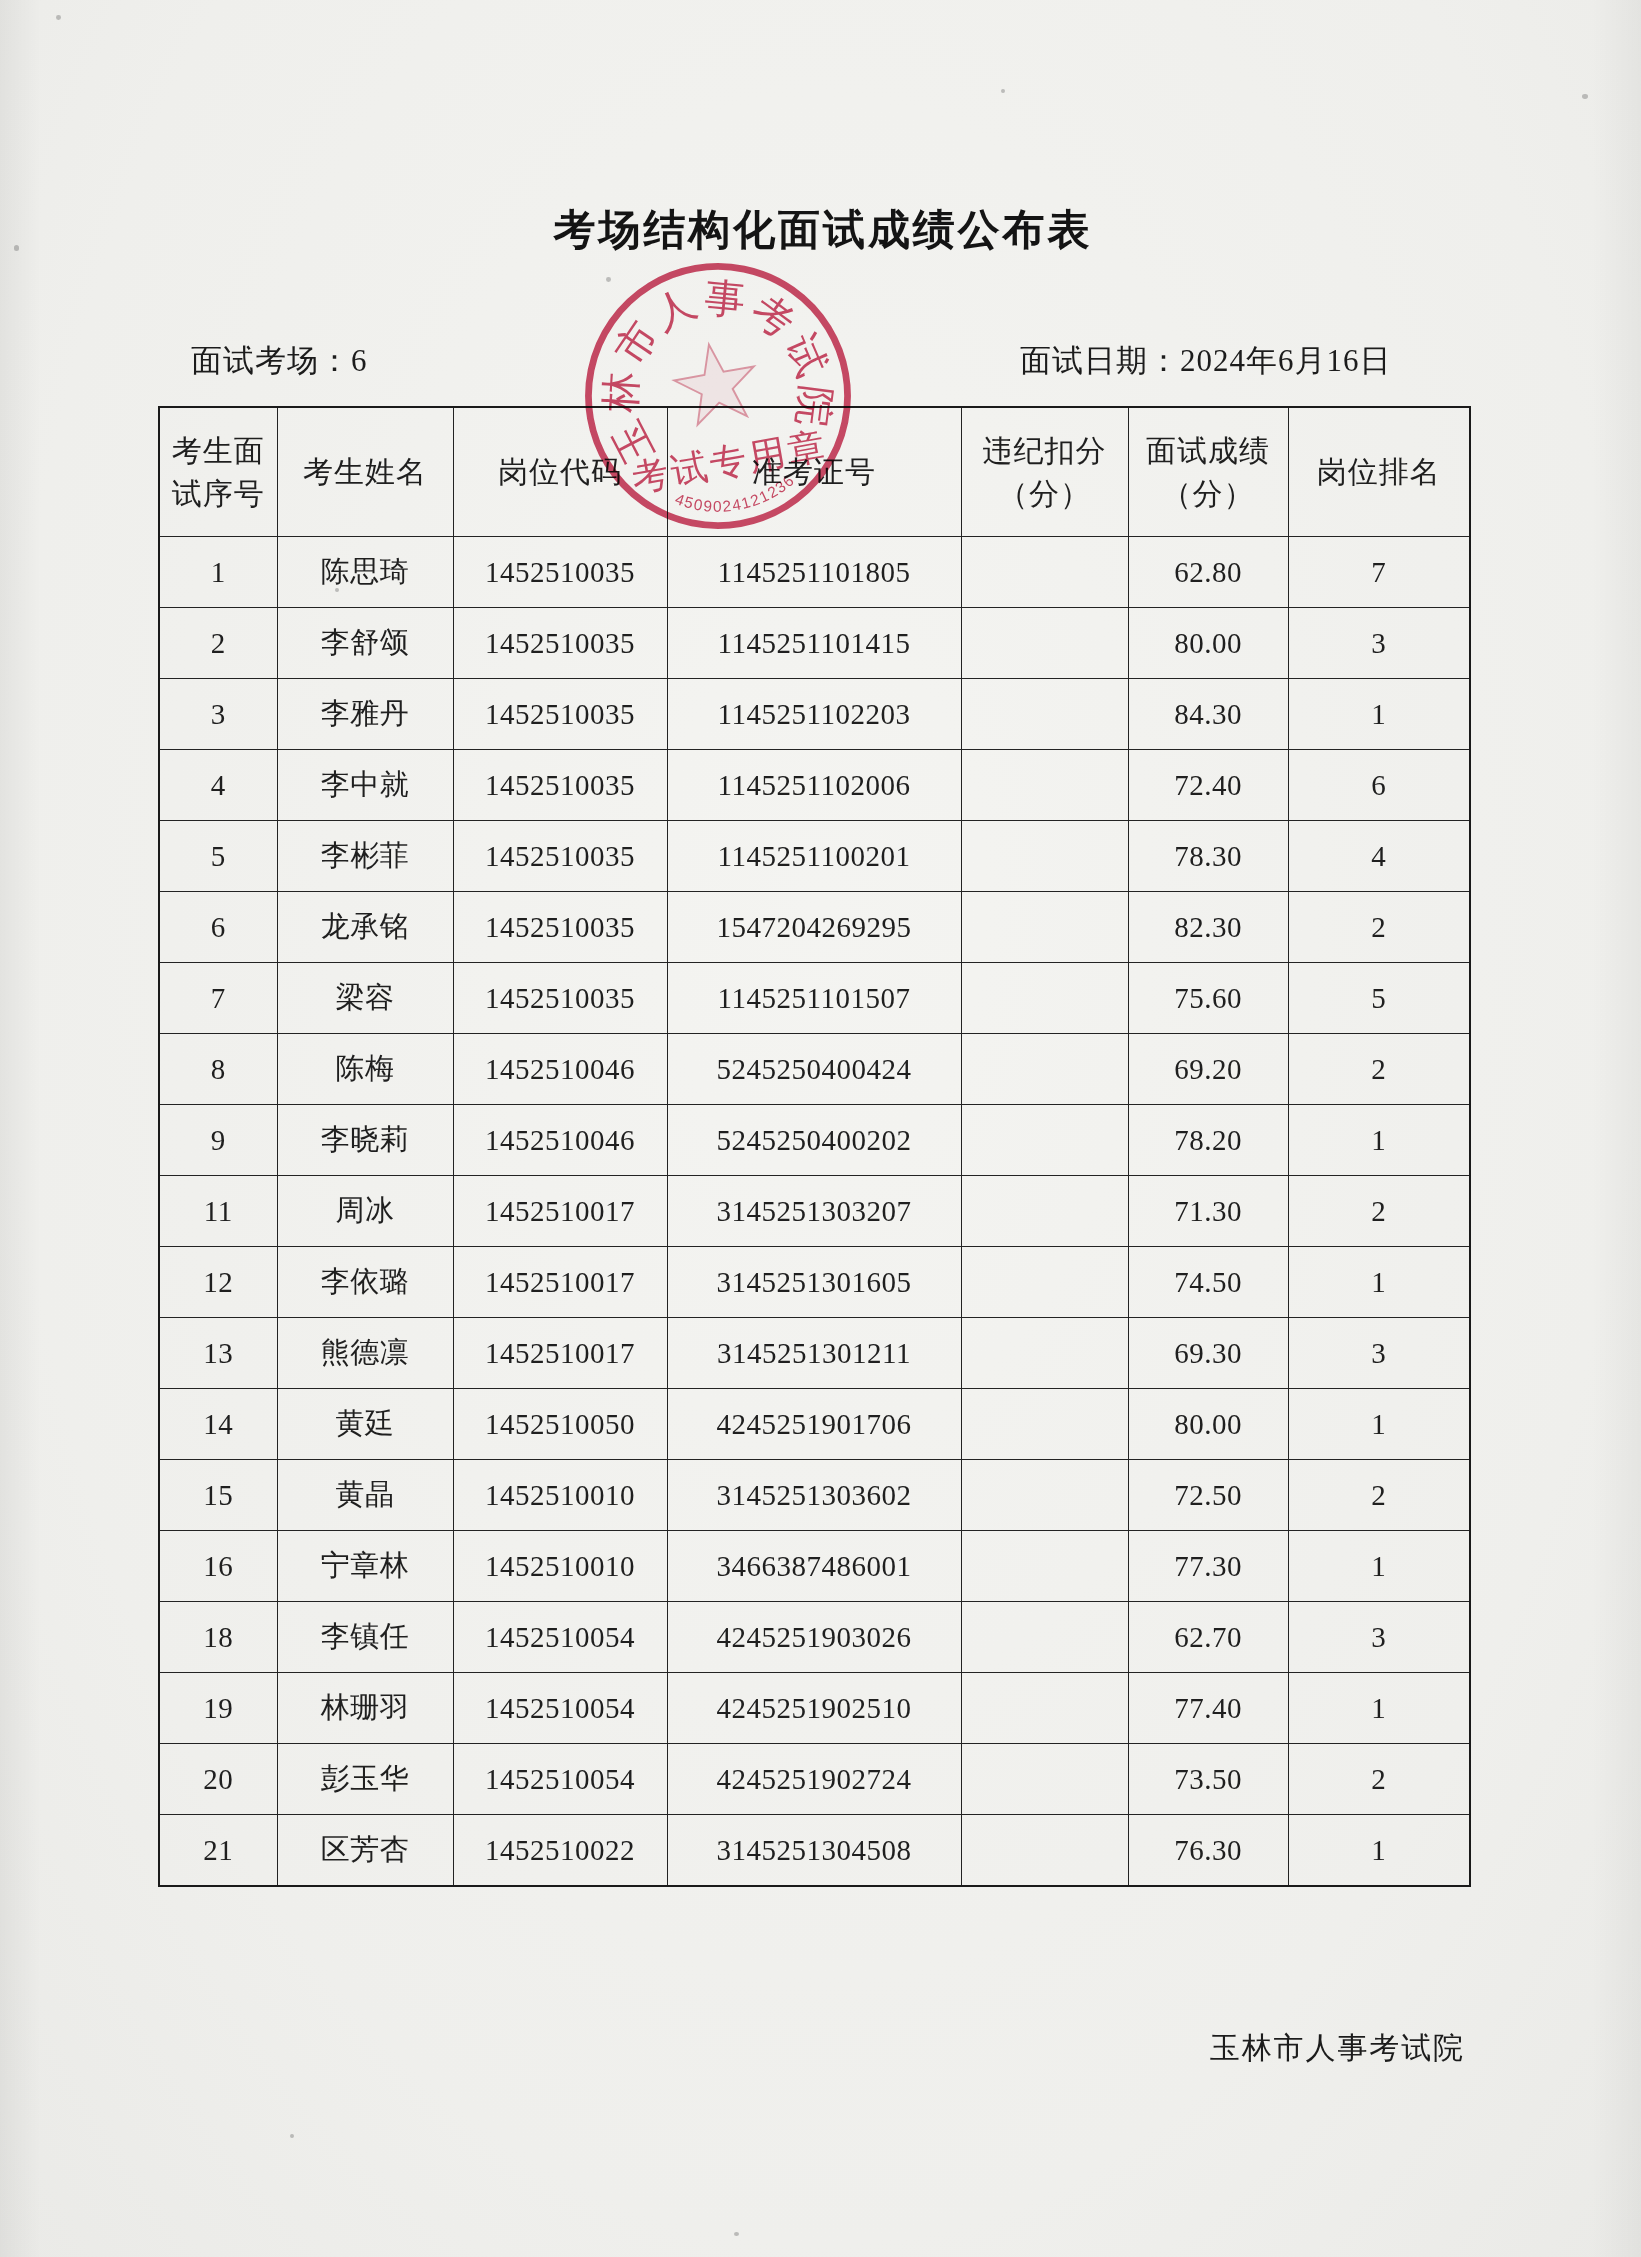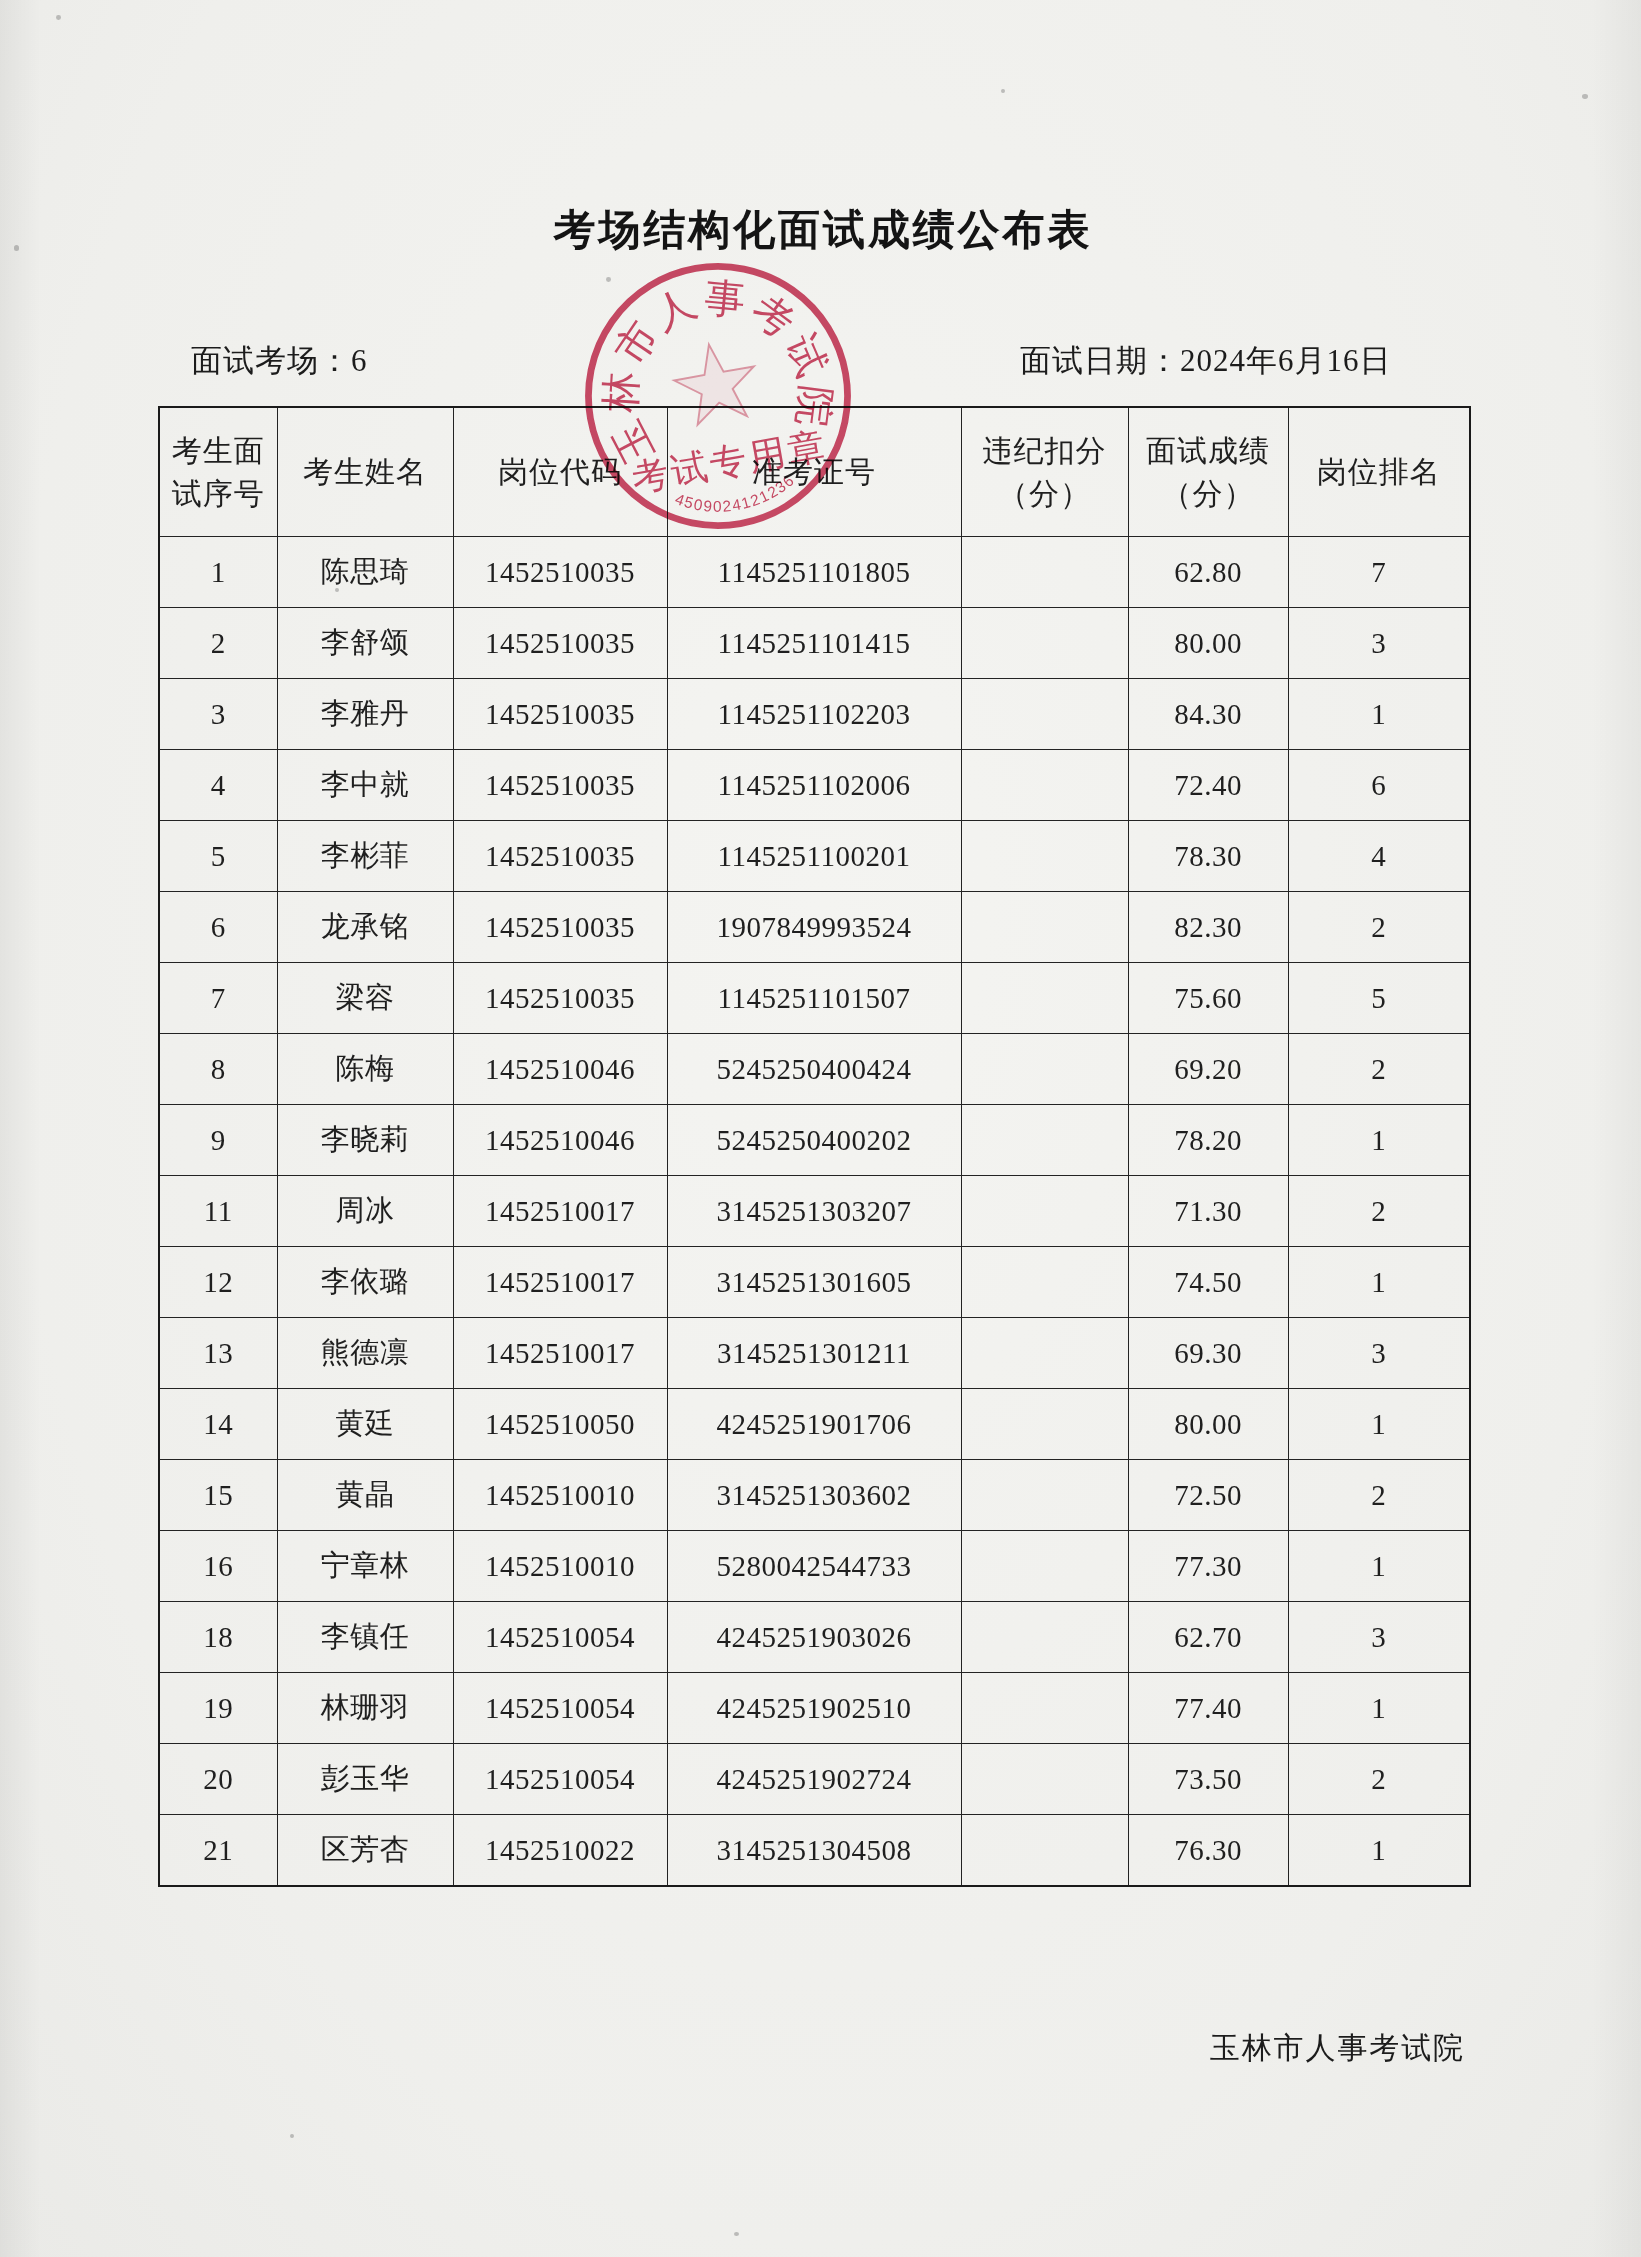--- a/index.html
+++ b/index.html
@@ -128,21 +128,21 @@
     <td>1452510035</td>
     <td>1145251100201</td>
     <td></td>
     <td>78.30</td>
     <td>4</td>
   </tr>
       <tr>
     <td>6</td>
     <td>龙承铭</td>
     <td>1452510035</td>
-    <td>1907849993524</td>
+    <td>1547204269295</td>
     <td></td>
     <td>82.30</td>
     <td>2</td>
   </tr>
       <tr>
     <td>7</td>
     <td>梁容</td>
     <td>1452510035</td>
     <td>1145251101507</td>
     <td></td>
@@ -209,21 +209,21 @@
     <td>1452510010</td>
     <td>3145251303602</td>
     <td></td>
     <td>72.50</td>
     <td>2</td>
   </tr>
       <tr>
     <td>16</td>
     <td>宁章林</td>
     <td>1452510010</td>
-    <td>5280042544733</td>
+    <td>3466387486001</td>
     <td></td>
     <td>77.30</td>
     <td>1</td>
   </tr>
       <tr>
     <td>18</td>
     <td>李镇任</td>
     <td>1452510054</td>
     <td>4245251903026</td>
     <td></td>

